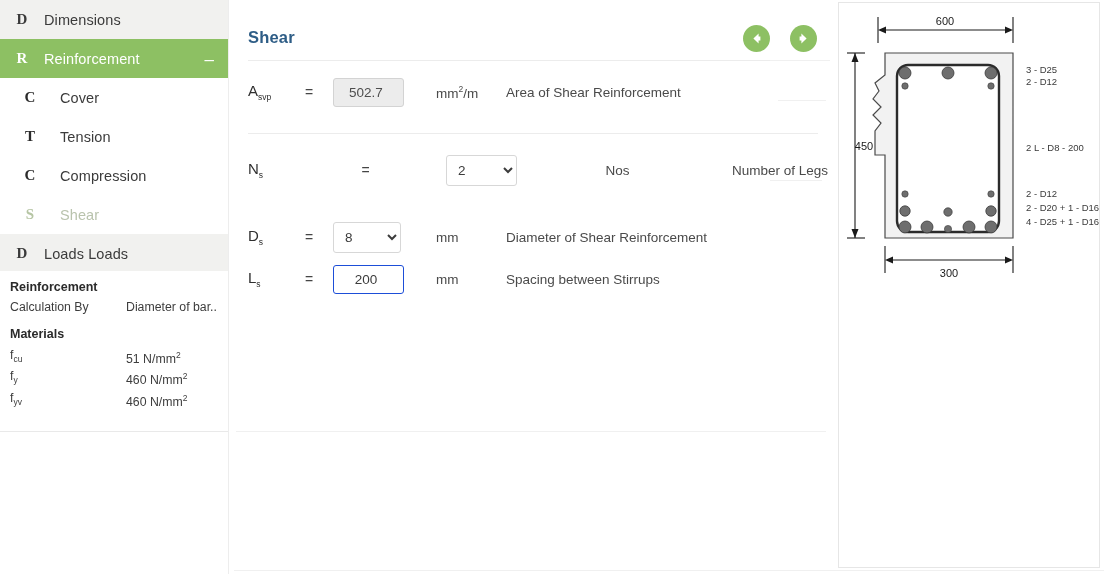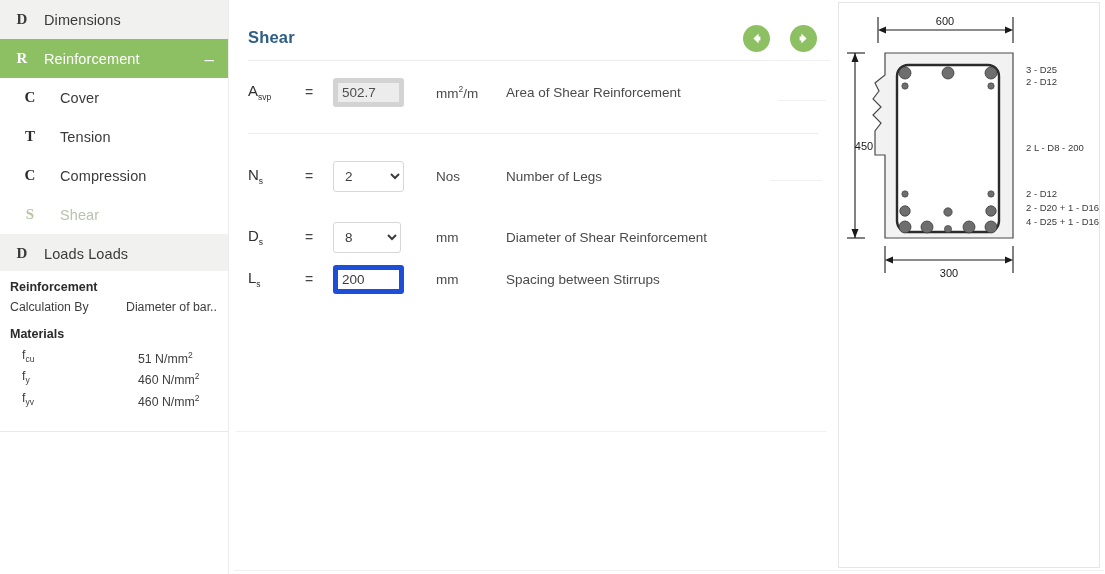--- a/index.html
+++ b/index.html
@@ -48,21 +48,21 @@
     padding: 9px 10px 0 10px;
   }
   .sum-head {
     font-size: 12.5px; color: #2b2b2b; font-weight: bold; margin-bottom: 6px;
   }
   .sum-row { display: flex; font-size: 12.3px; color: #3d3d3d; margin-bottom: 13px; }
   .sum-key { width: 116px; flex: 0 0 116px; }
   .sum-val { color:#3d3d3d; }
   .sum-sub { font-size: 12.5px; font-weight: bold; color:#2b2b2b; margin: 1px 0 7px; }
   .mat-row { display:flex; font-size: 12.3px; color:#3d3d3d; margin-bottom: 3px; line-height: 14px;}
-  .mat-key { width: 116px; flex: 0 0 116px; margin-left: 12px; }
+  .mat-key { width: 116px; flex: 0 0 116px; }
   sub { font-size: 8.5px; }
   sup { font-size: 8.5px; }
 
   
   .divider-v {
     position: absolute; left: 228px; top: 0; width: 1px; height: 574px;
     background: #ededed;
   }
   .content {
     position: absolute; left: 229px; top: 0; width: 608px; height: 574px;
@@ -93,22 +93,22 @@
   }
   .sym {
     width: 57px; flex: 0 0 57px; font-size: 15px; color: #2f2f2f;
   }
   .eq { width: 28px; flex: 0 0 28px; font-size: 14px; color: #454545; }
   .fieldwrap { width: 103px; flex: 0 0 103px; }
   .unit { width: 70px; flex: 0 0 70px; font-size: 13.5px; color: #4a4a4a; }
   .desc { font-size: 13.5px; color: #4a4a4a; }
 
   input.txt {
-    width: 71px; height: 29px; border: 5px solid #1d4ed8; border-radius: 3px;
-    background: #ffffff; text-align: left; padding: 0 9px 0 4px;
+    width: 71px; height: 29px; border: 1px solid #1d4ed8; border-radius: 3px;
+    background: #ffffff; text-align: center; padding: 0 9px 0 4px;
     font-family: "Liberation Sans", sans-serif; font-size: 13.5px; color: #3c3c3c;
   }
   input.txt.readonly { background: #ececec; border-color: #d3d3d3; color:#4d4d4d; }
 
   select.sel {
     width: 71px; height: 31px; border: 1px solid #d7d7d7; border-radius: 3px;
     background: #ffffff; padding: 0 4px 0 7px;
     font-family: "Liberation Sans", sans-serif; font-size: 13.5px; color: #3c3c3c;
     -webkit-appearance: menulist; appearance: auto;
   }
@@ -219,21 +219,21 @@
       <span class="eq">=</span>
       <span class="fieldwrap">
         <input class="txt readonly" type="text" readonly="" value="502.7" style="">
       </span>
       <span class="unit"><span>mm</span><sup>2</sup><span>/m</span></span>
       <span class="desc">Area of Shear Reinforcement</span>
     </div>
 
     <div class="rule" style="top:133px;"></div>
 
-    <div class="form-row" style="top:158px;">
+    <div class="form-row" style="top:152px;justify-content:space-between;">
       <span class="sym"><span>N</span><sub>s</sub></span>
       <span class="eq">=</span>
       <span class="fieldwrap">
         <select class="sel">
           <option selected="">2</option>
         </select>
       </span>
       <span class="unit">Nos</span>
       <span class="desc">Number of Legs</span>
     </div>

